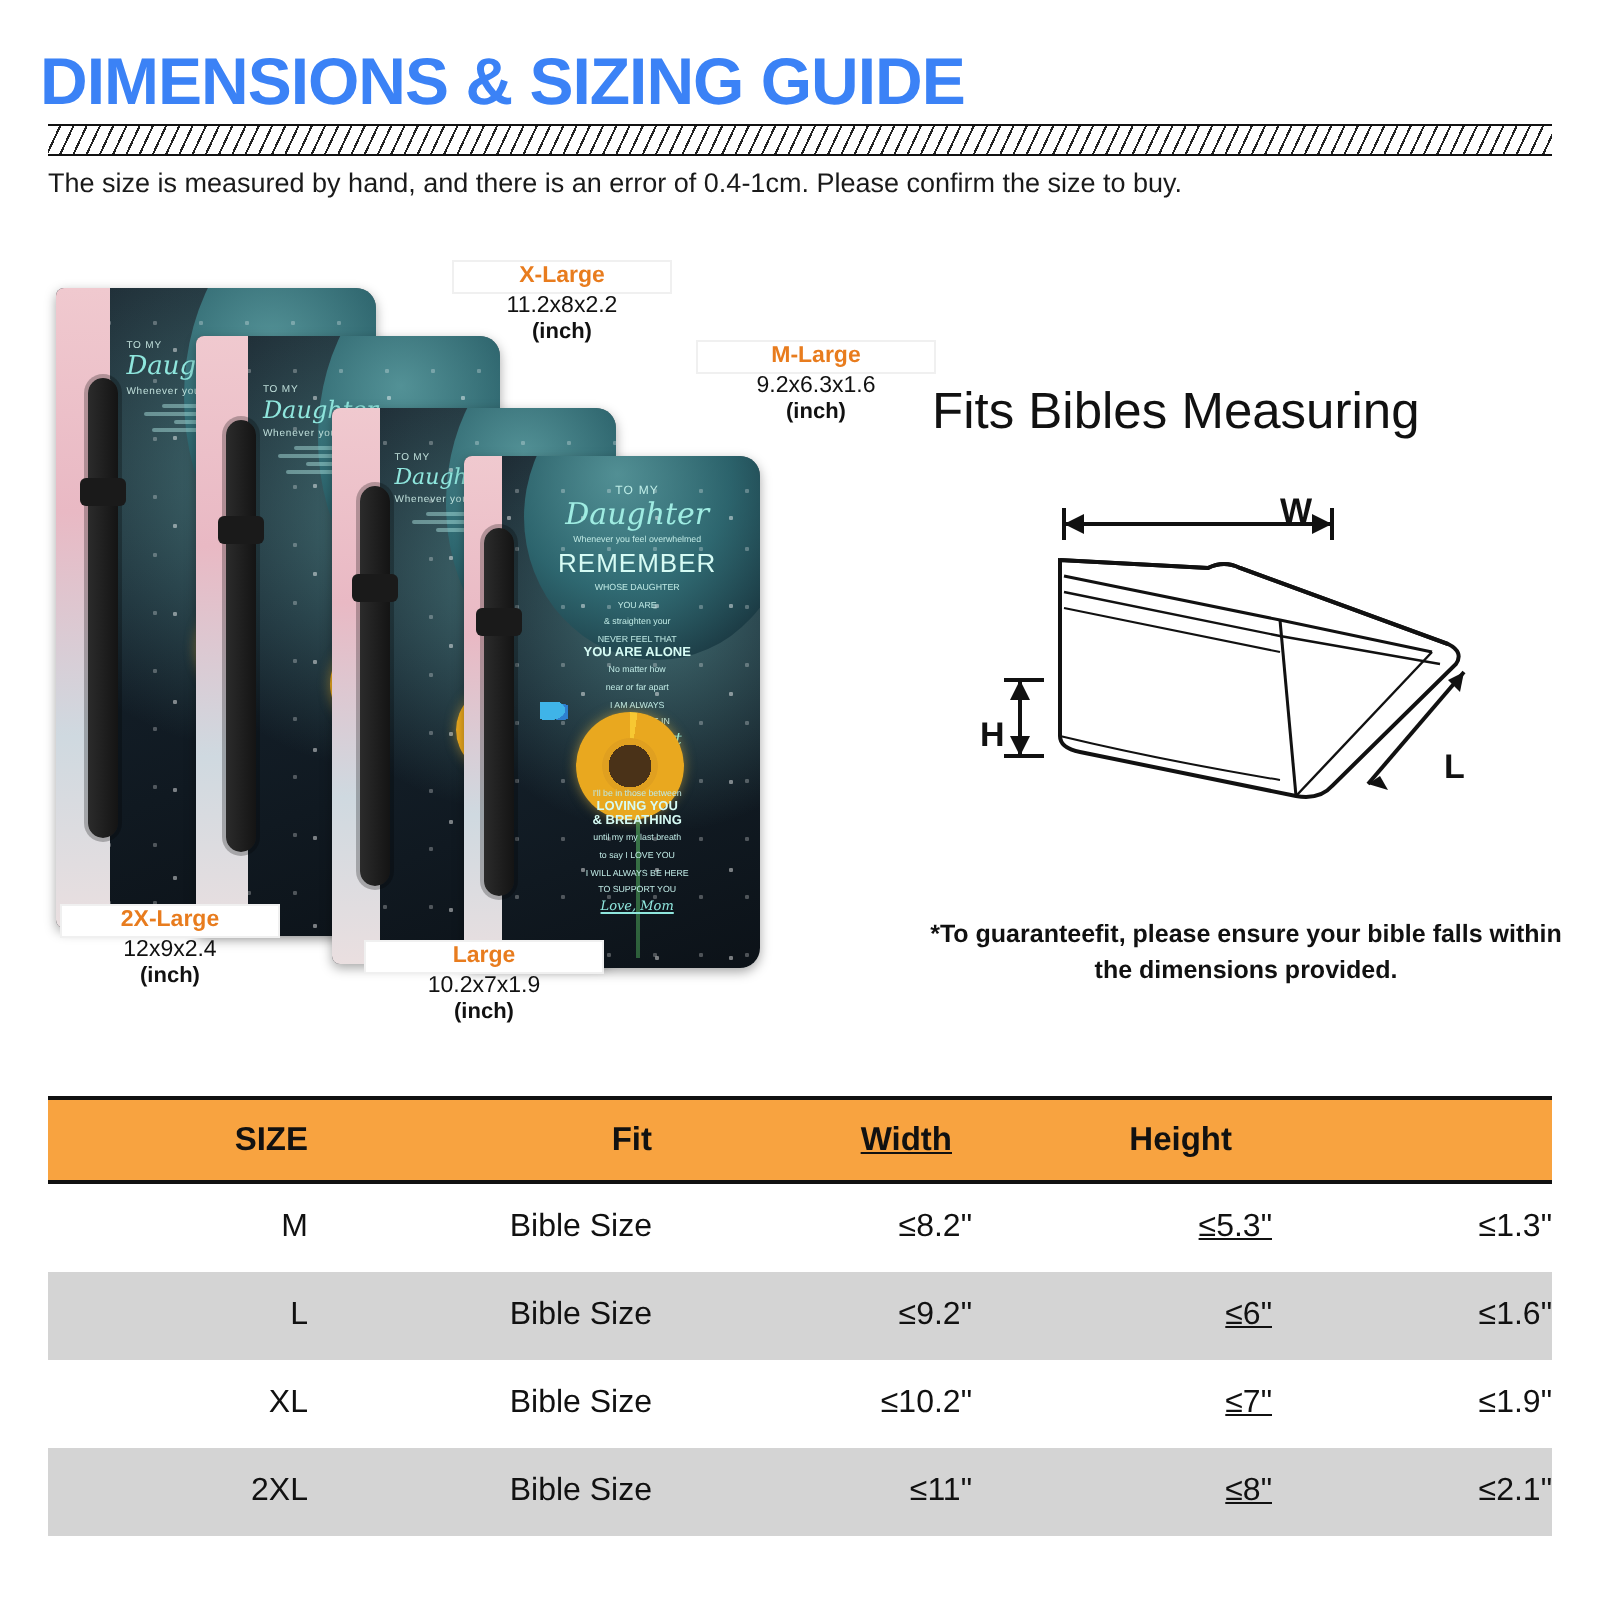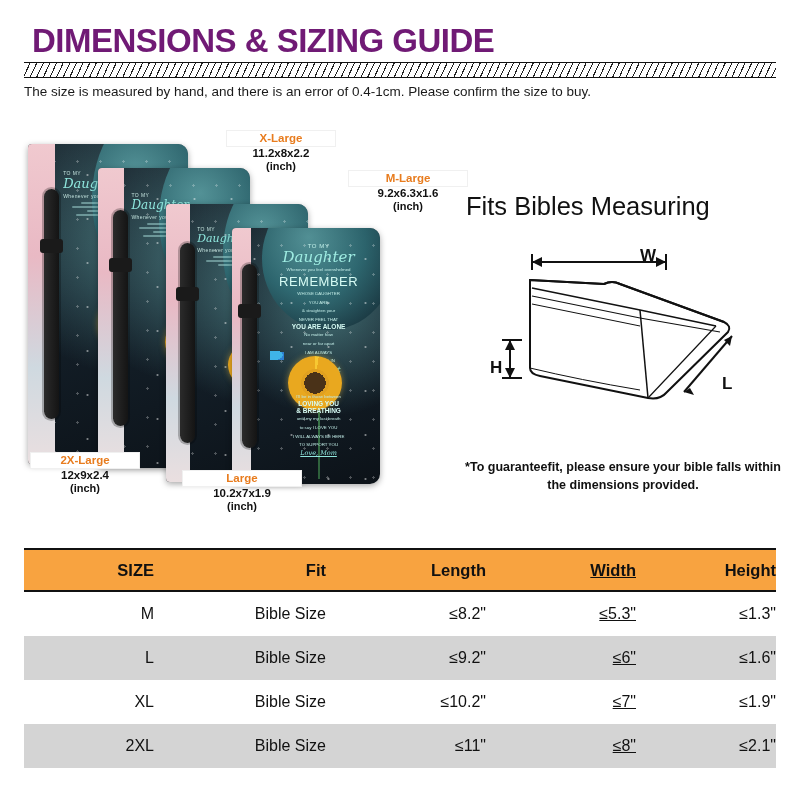--- a/index.html
+++ b/index.html
@@ -12,25 +12,25 @@
     color: #111;
     position: relative;
     overflow: hidden;
   }
 
   .page { position: relative; width: 800px; height: 800px; }
 
   
   .title {
     position: absolute;
-    left: 32px; top: 22px;
+    left: 20px; top: 22px;
     font-size: 33px;
     font-weight: bold;
     letter-spacing: -0.5px;
-    color: #701a75;
+    color: #3b82f6;
     font-family: "Liberation Sans", sans-serif;
   }
   .hatch-bar {
     position: absolute;
     left: 24px; top: 62px;
     width: 752px; height: 16px;
     border-top: 1px solid #111;
     border-bottom: 1px solid #111;
     background: repeating-linear-gradient(
       115deg,
@@ -161,21 +161,21 @@
   .label .name {
     font-size: 11.5px;
     font-weight: bold;
     color: #e87c1e;
     background: #fff;
     padding: 1px 4px;
     border: 1px solid #f0f0f0;
   }
   .label .dims {
     font-size: 11.5px;
-    font-weight: bold;
+    font-weight: normal;
     color: #111;
   }
   .label .unit { font-size: 11px; font-weight: bold; color: #111; }
 
   
   .fits-title {
     position: absolute;
     left: 466px; top: 192px;
     font-size: 25.5px;
     color: #111;
@@ -381,21 +381,20 @@
   <div style="position:absolute; left:640px; top:246px; font-size:17px; font-weight:bold;">W</div>
   <div style="position:absolute; left:490px; top:358px; font-size:17px; font-weight:bold;">H</div>
   <div style="position:absolute; left:722px; top:374px; font-size:17px; font-weight:bold;">L</div>
 
   <div class="guarantee">*To guaranteefit, please ensure your bible falls within the dimensions provided.</div>
 
   <div class="table">
     <div class="row head table-border-top table-border-bot">
       <div class="cell c1">SIZE</div>
       <div class="cell c2">Fit</div>
-      <div class="cell c3">Length</div>
       <div class="cell c4">Width</div>
       <div class="cell c5">Height</div>
     </div>
 
     <div class="row white">
       <div class="cell c1">M</div>
       <div class="cell c2">Bible Size</div>
       <div class="cell c3">≤8.2"</div>
       <div class="cell c4">≤5.3"</div>
       <div class="cell c5">≤1.3"</div>

